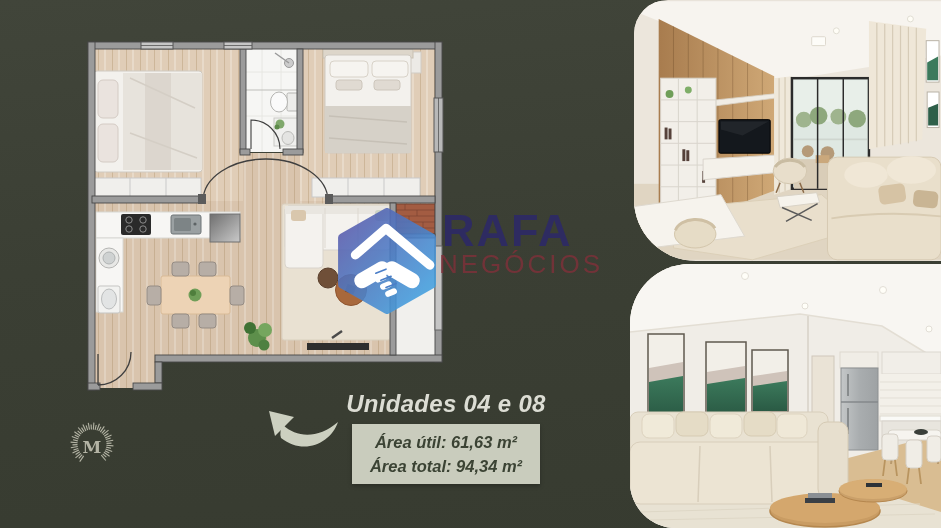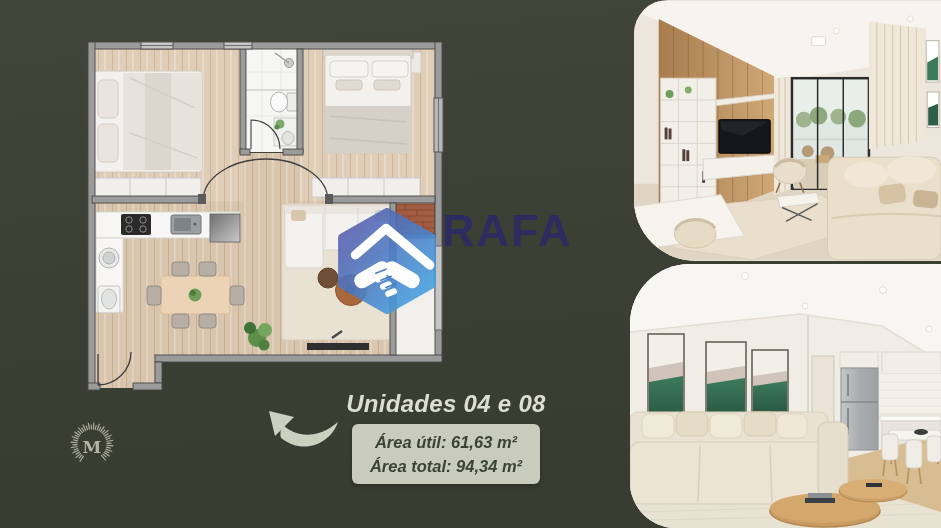--- a/index.html
+++ b/index.html
@@ -31,21 +31,21 @@
     font-size:26px;font-weight:500;letter-spacing:3px;line-height:28px;
     color:rgba(130,48,58,0.78);margin-left:-3px;
   }
   
   .unit-title{
     position:absolute;left:340px;top:390px;width:212px;text-align:center;
     font-size:24px;font-weight:bold;font-style:italic;color:#dcddd4;letter-spacing:0.3px;
   }
   .area-box{
     position:absolute;left:352px;top:424px;width:188px;height:60px;
-    background:#c9ccbd;border-radius:6px;
+    background:#c9ccbd;border-radius:0;
     display:flex;flex-direction:column;justify-content:center;align-items:center;gap:2px;
     box-shadow:0 2px 4px rgba(0,0,0,0.25);
   }
   .area-line{font-size:16.5px;font-style:italic;font-weight:600;color:#3b4334;line-height:22px;}
   
   .monogram{position:absolute;left:63px;top:417px;width:58px;height:58px;}
   .arrow{position:absolute;left:261px;top:403px;width:78px;height:54px;}
 </style>
 </head>
 <body>
@@ -460,20 +460,21 @@
         <rect x="48" y="80" width="12" height="6" rx="3" transform="rotate(-22 54 83)"></rect>
       </g>
       <g stroke="#4b7ec8" stroke-width="1.6" stroke-linecap="round">
         <line x1="39" y1="64" x2="49" y2="60"></line>
           <line x1="44" y1="71" x2="54" y2="67"></line>
           <line x1="49" y1="78" x2="59" y2="74"></line>
       </g>
     </svg>
     <div class="wm-text">
       <div class="wm-brand">RAFA</div>
+      <div class="wm-sub">NEGÓCIOS</div>
     </div>
   </div>
 
   <div class="monogram">
     <svg viewBox="0 0 58 58">
       <g id="sunburst" stroke="#b4b4a5" stroke-width="1.1">
           <line x1="20.7" y1="38.9" x2="16.7" y2="44.6"></line>
           <line x1="19.2" y1="37.7" x2="15.8" y2="41.4"></line>
           <line x1="17.9" y1="36.3" x2="12.5" y2="40.8"></line>
           <line x1="16.8" y1="34.8" x2="12.6" y2="37.5"></line>

